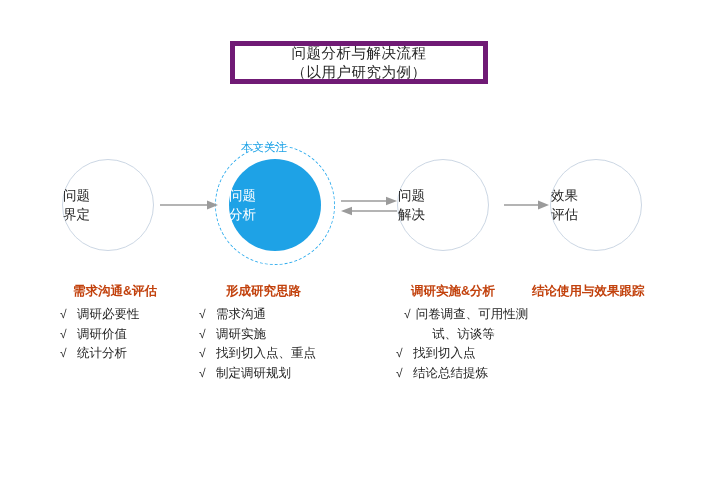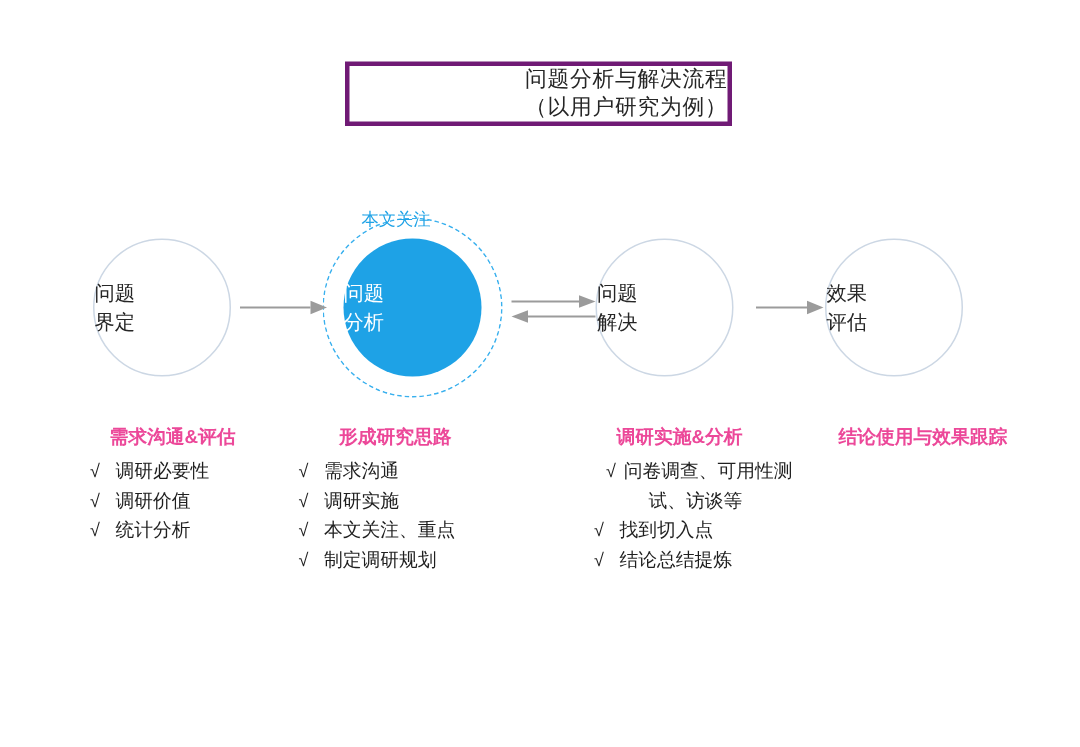--- a/index.html
+++ b/index.html
@@ -22,25 +22,25 @@
     height: 498px;
   }
 
   
   #title-box {
     position: absolute;
     left: 230px;
     top: 41px;
     width: 258px;
     height: 43px;
-    border: 3px solid #701a75;
+    border: 5px solid #701a75;
     box-sizing: border-box;
     display: flex;
     flex-direction: column;
-    align-items: flex-end;
+    align-items: center;
     justify-content: center;
     background: #ffffff;
   }
   #title-box .tline {
     font-size: 14.5px;
     line-height: 19px;
     color: #262626;
     letter-spacing: 0.5px;
     white-space: nowrap;
   }
@@ -99,21 +99,21 @@
   }
 
   
   .col {
     position: absolute;
     top: 283px;
   }
   .col-heading {
     font-size: 12.5px;
     font-weight: bold;
-    color: #ec4899;
+    color: #c2410c;
     line-height: 17px;
     white-space: nowrap;
     margin-bottom: 5px;
   }
   .col-list {
     margin: 0;
     padding: 0;
     list-style: none;
   }
   .col-list li {
@@ -187,32 +187,32 @@
       <li><span class="chk">√</span><span>调研价值</span></li>
       <li><span class="chk">√</span><span>统计分析</span></li>
     </ul>
   </div>
 
   <div class="col" style="left:195px; width:160px;">
     <div class="col-heading" style="padding-left:31px;">形成研究思路</div>
     <ul class="col-list" style="padding-left:4px;">
       <li><span class="chk">√</span><span>需求沟通</span></li>
       <li><span class="chk">√</span><span>调研实施</span></li>
-      <li><span class="chk">√</span><span>本文关注、重点</span></li>
+      <li><span class="chk">√</span><span>找到切入点、重点</span></li>
       <li><span class="chk">√</span><span>制定调研规划</span></li>
     </ul>
   </div>
 
   <div class="col" style="left:396px; width:135px;">
     <div class="col-heading" style="padding-left:15px;">调研实施&amp;分析</div>
     <ul class="col-list">
       <li style="padding-left:0; text-indent:0;text-align:center;"><span class="chk">√</span><span>问卷调查、可用性测试、访谈等</span></li>
       <li><span class="chk">√</span><span>找到切入点</span></li>
       <li><span class="chk">√</span><span>结论总结提炼</span></li>
     </ul>
   </div>
 
-  <div class="col" style="left:559px; width:140px;">
+  <div class="col" style="left:532px; width:140px;">
     <div class="col-heading">结论使用与效果跟踪</div>
     <ul class="col-list"></ul>
   </div>
 
 </div>
 
 </body></html>

